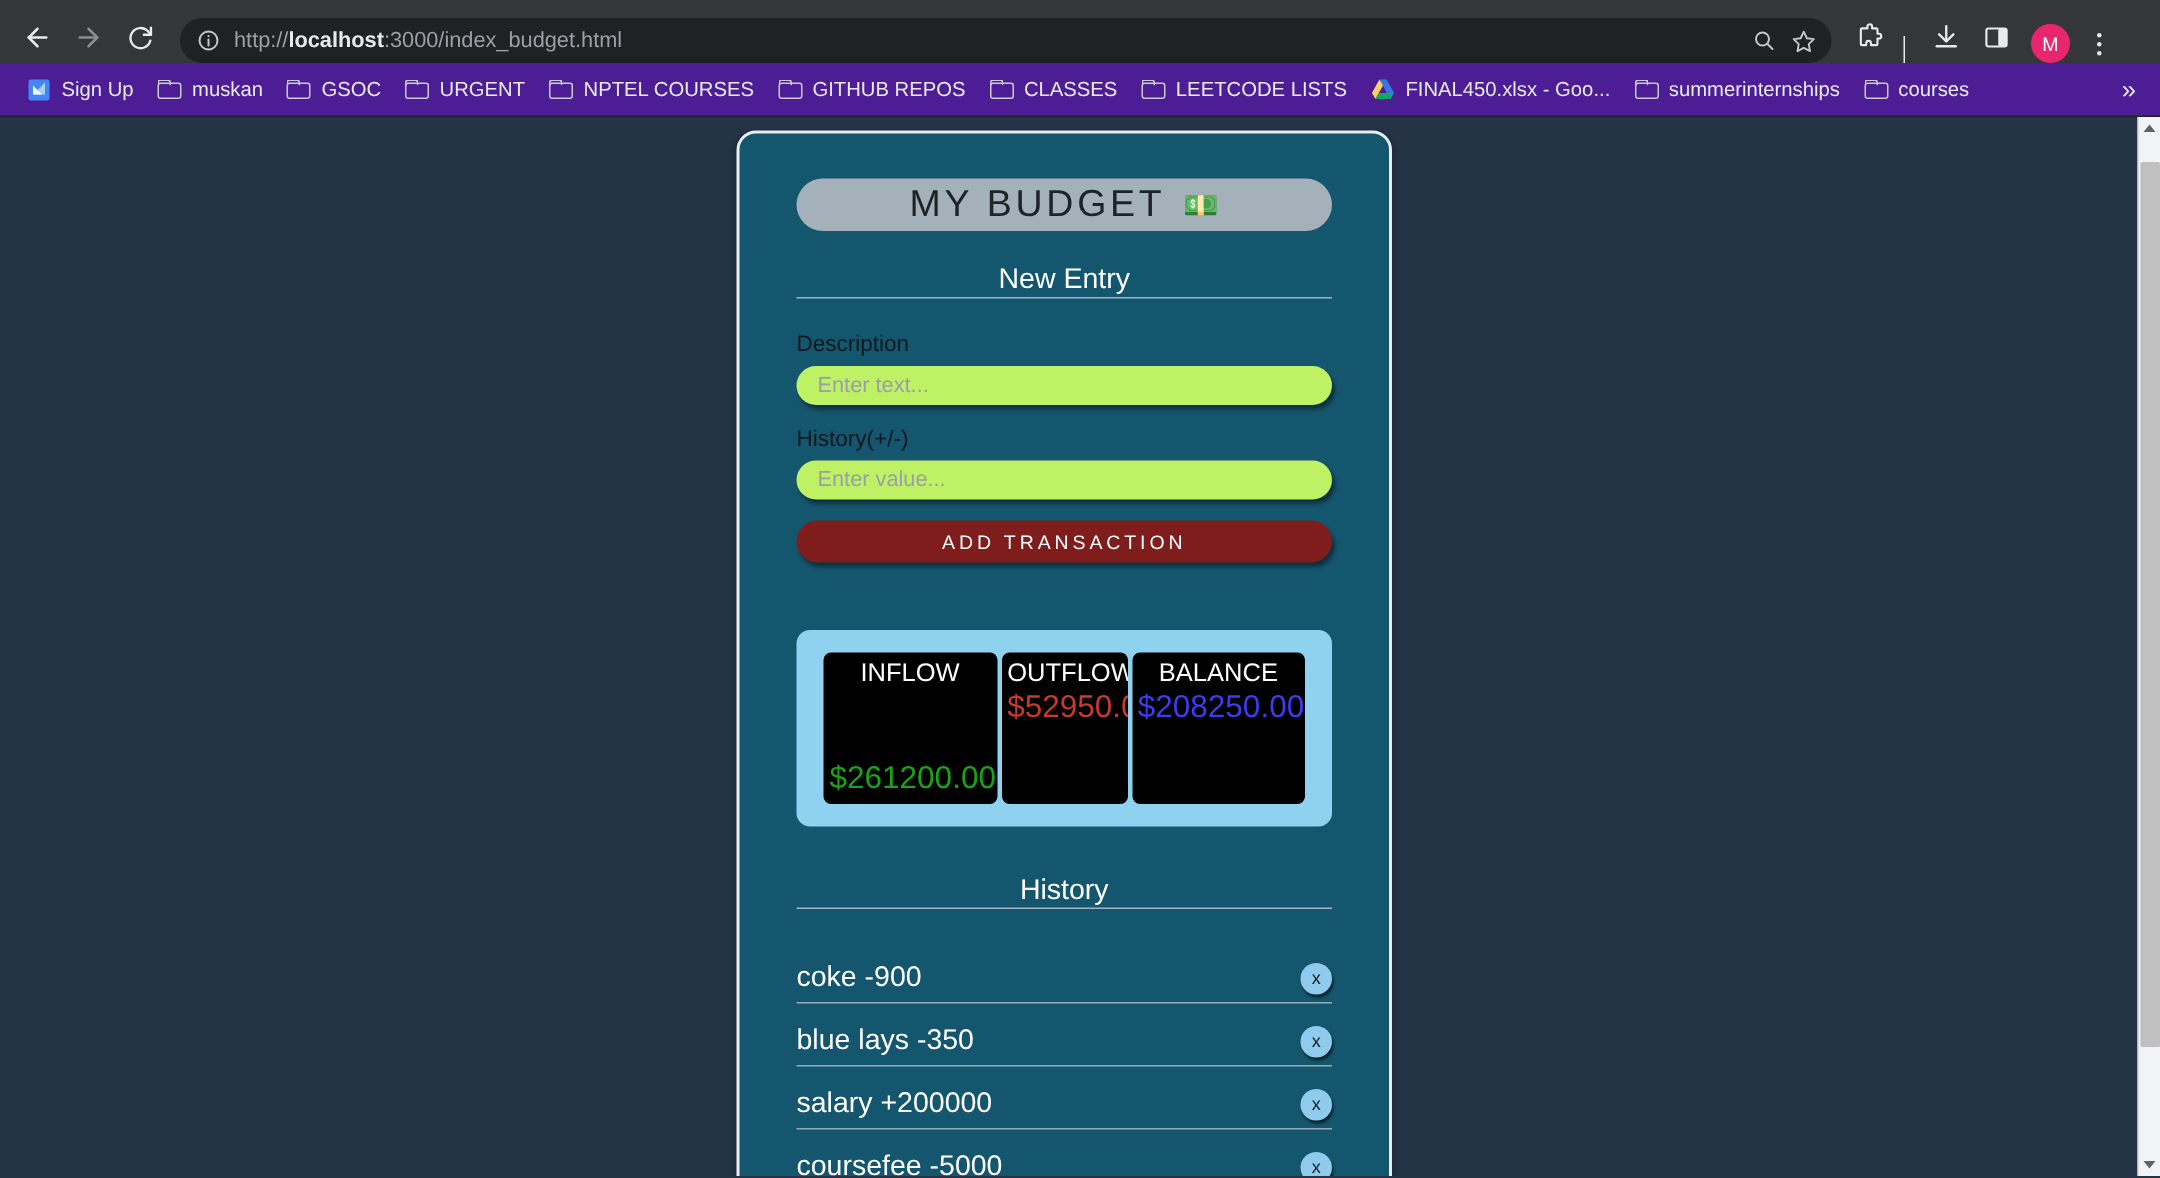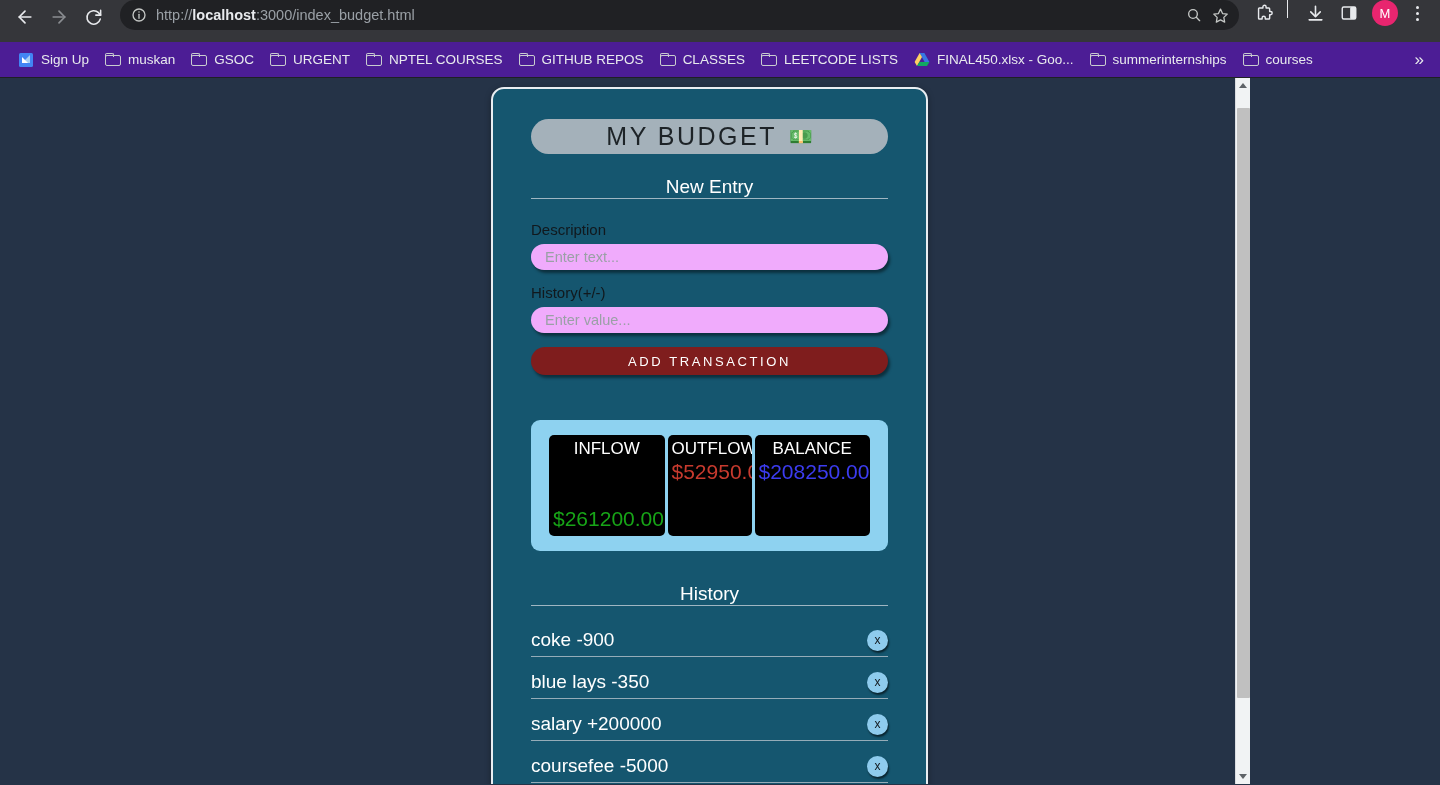--- a/index.html
+++ b/index.html
@@ -18,22 +18,22 @@
   .browser-chrome {
     width: 1440px;
     background: #35363a;
     position: relative;
     z-index: 10;
   }
 
   .toolbar {
     height: 42px;
     display: flex;
-    align-items: flex-start;
-    padding: 0 10px 0 8px;
+    align-items: flex-end;
+    padding: 0 28px 0 8px;
     background: #35363a;
   }
 
   .nav-btn {
     width: 34px;
     height: 34px;
     display: flex;
     align-items: center;
     justify-content: center;
     border-radius: 50%;
@@ -167,21 +167,21 @@
     color: #e8eaed;
     font-size: 17px;
     padding: 2px 8px;
     cursor: pointer;
     flex: 0 0 auto;
   }
 
   
   .viewport {
     position: relative;
-    width: 1250px;
+    width: 1440px;
     height: 706px;
     background: #253347;
     overflow: hidden;
   }
 
   .page-scroll-area {
     position: absolute;
     left: 0; top: 0; right: 15px; bottom: 0;
     overflow: hidden;
   }
@@ -229,21 +229,21 @@
     font-size: 15px;
     margin-bottom: 6px;
     display: block;
   }
 
   .pill-input {
     width: 100%;
     height: 26px;
     border: none;
     border-radius: 14px;
-    background: #f0abfc;
+    background: #bef264;
     padding: 0 14px;
     font-size: 14.5px;
     color: #202124;
     font-family: "Liberation Sans", sans-serif;
     box-shadow: 2px 3px 3px rgba(0,0,0,0.45);
     outline: none;
     margin-bottom: 14px;
     display: block;
   }
   .pill-input::placeholder { color: #9aa0a6; }
@@ -294,21 +294,21 @@
     white-space: nowrap;
     display: block;
   }
   .s-inflow  .s-value { color: #17a417; margin-top: 47px; }
   .s-outflow .s-value { color: #c73a2e; }
   .s-balance .s-value { color: #3c3cf0; }
 
   .summary-box.s-outflow { max-width: 84px; }
 
   
-  .history-head { margin-top: 32px; margin-bottom: 20px; }
+  .history-head { margin-top: 32px; margin-bottom: 32px; }
 
   .history-list { list-style: none; }
   .history-item {
     position: relative;
     display: flex;
     align-items: center;
     justify-content: space-between;
     border-bottom: 1px solid #95acb8;
     padding: 3px 0 5px 0;
     margin-bottom: 11px;

